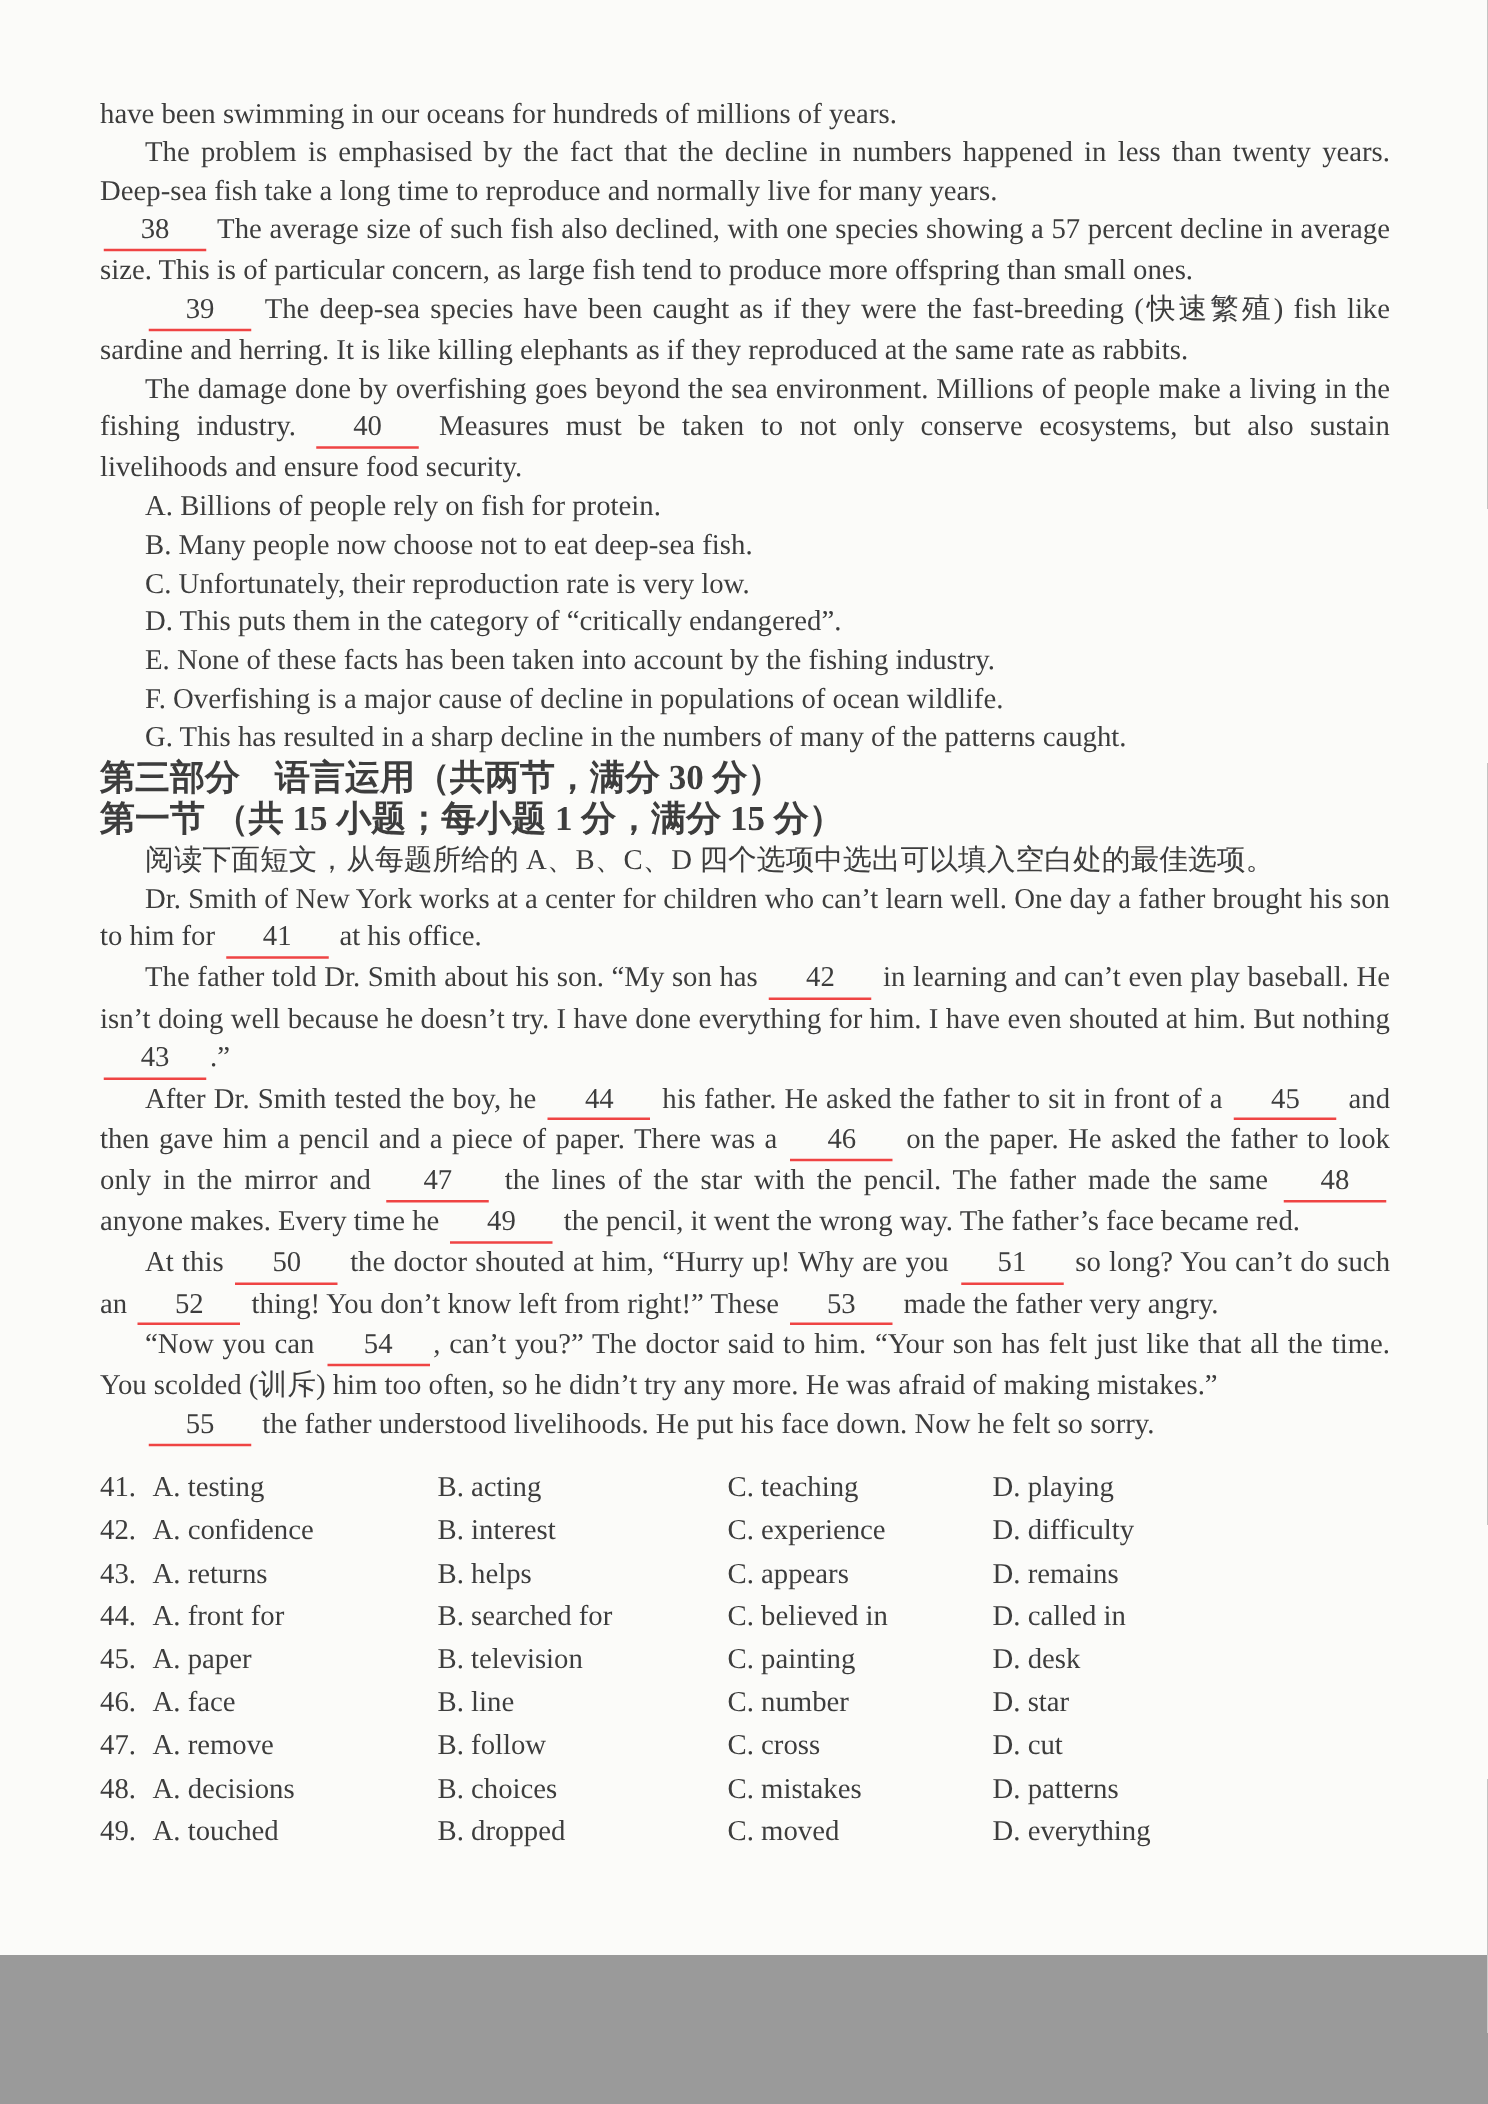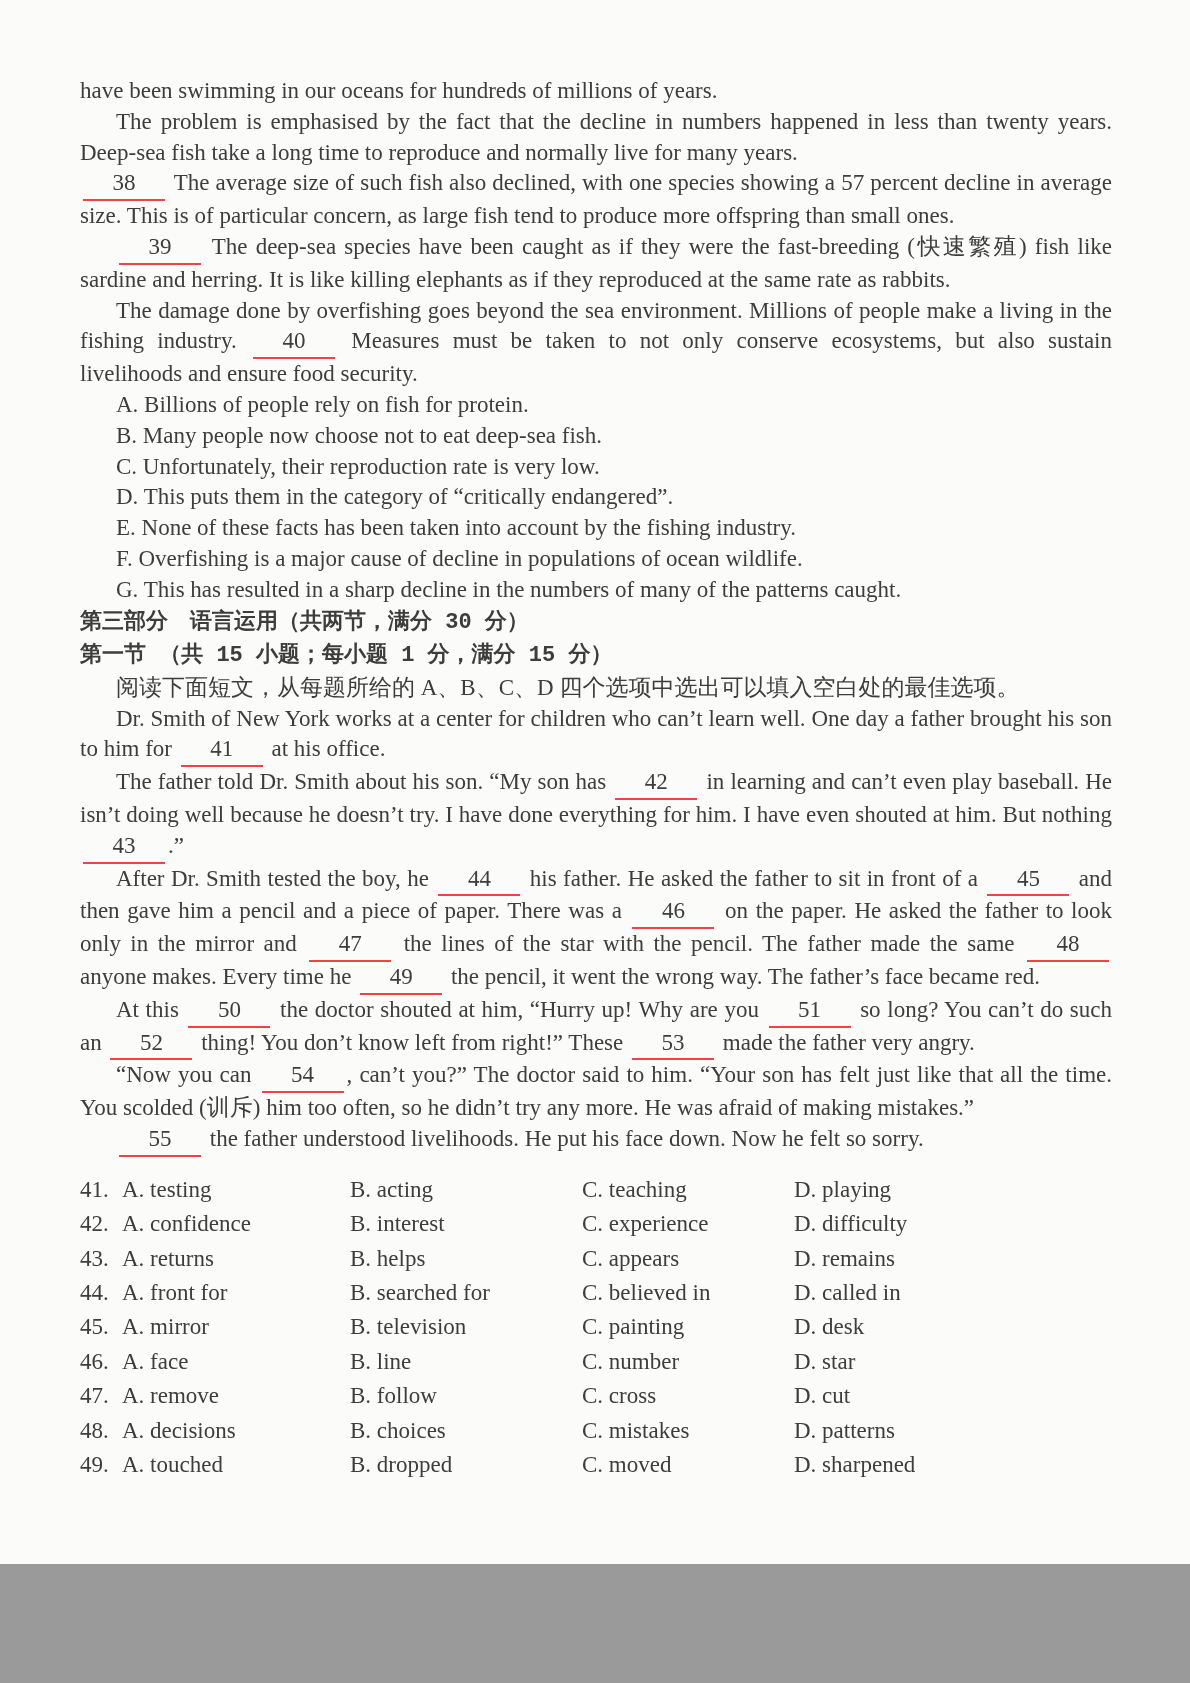--- a/index.html
+++ b/index.html
@@ -8,21 +8,21 @@
     box-sizing:border-box;padding:76px 78px 0 80px;overflow:hidden;
     font-family:"Liberation Serif","DejaVu Serif",serif;color:#3d3d3d;
   }
   .para{font-size:23px;line-height:30.8px;text-align:justify;}
   .para.indent{text-indent:36px;}
   .blank{
     display:inline-block;min-width:72px;padding:0 5px;margin:0 3px;
     text-align:center;text-indent:0;border-bottom:2px solid #ef4444;
   }
   .choice{font-size:23px;line-height:30.8px;padding-left:36px;}
-  .heading{font-size:22px;line-height:33px;font-weight:bold;font-family:Liberation Mono, monospace;}
+  .heading{font-size:28px;line-height:33px;font-weight:bold;}
   .instruction{font-size:23px;line-height:32px;text-indent:36px;}
   .options{margin-top:16px;}
   .opt-row{display:grid;grid-template-columns:42px 228px 232px 212px auto;
     font-size:23px;line-height:34.4px;}
   .opt-row span{white-space:nowrap;}
   .footer{
     position:absolute;top:1594px;left:0;width:100%;
     display:flex;justify-content:center;gap:36px;
     font-size:22px;color:#474747;margin-left:33px;
   }
@@ -85,21 +85,21 @@
       </div>
       <div class="opt-row">
         <span>44.</span>
         <span>A. front for</span>
         <span>B. searched for</span>
         <span>C. believed in</span>
         <span>D. called in</span>
       </div>
       <div class="opt-row">
         <span>45.</span>
-        <span>A. mirror</span>
+        <span>A. paper</span>
         <span>B. television</span>
         <span>C. painting</span>
         <span>D. desk</span>
       </div>
       <div class="opt-row">
         <span>46.</span>
         <span>A. face</span>
         <span>B. line</span>
         <span>C. number</span>
         <span>D. star</span>
@@ -116,21 +116,21 @@
         <span>A. decisions</span>
         <span>B. choices</span>
         <span>C. mistakes</span>
         <span>D. patterns</span>
       </div>
       <div class="opt-row">
         <span>49.</span>
         <span>A. touched</span>
         <span>B. dropped</span>
         <span>C. moved</span>
-        <span>D. sharpened</span>
+        <span>D. everything</span>
       </div>
     </div>
 
   <div class="footer">
     <span>英语试题</span>
     <span class="pg">第 6 页</span>
     <span class="pg">共 8 页</span>
   </div>
 </div>
 

